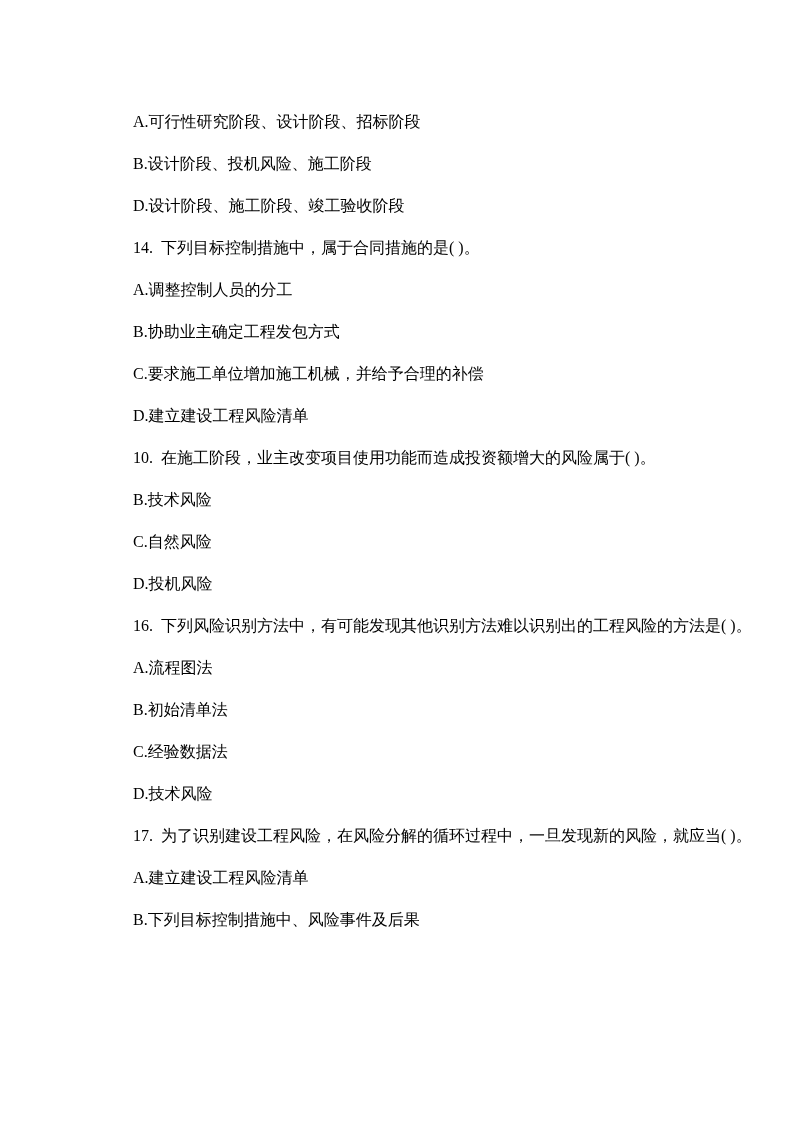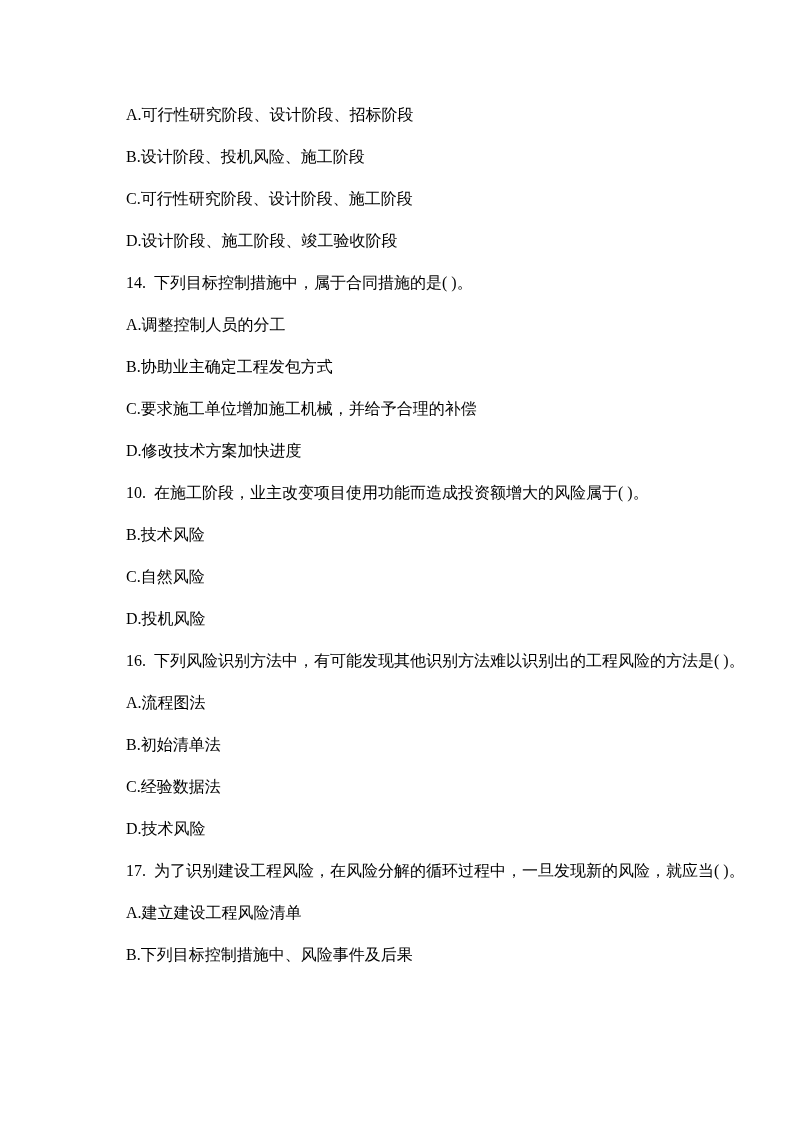--- a/index.html
+++ b/index.html
@@ -22,42 +22,41 @@
   .line {
     margin: 0 0 26px 0;
     font-family: "Liberation Serif", "DejaVu Serif", serif;
     font-size: 16px;
     line-height: 16px;
     color: #000000;
     white-space: pre;
     letter-spacing: 0;
   }
   .question-block {
-    margin: 9px;
+    margin: 16px;
     padding: 0;
   }
 </style>
 </head>
 <body>
 
 <main class="page">
 
   <section class="question-block">
     <p class="line">A.可行性研究阶段、设计阶段、招标阶段</p>
     <p class="line">B.设计阶段、投机风险、施工阶段</p>
-    <p class="line">C.可行性研究阶段、设计阶段、施工阶段</p>
     <p class="line">D.设计阶段、施工阶段、竣工验收阶段</p>
   </section>
 
   <section class="question-block">
     <p class="line">14.  下列目标控制措施中，属于合同措施的是( )。</p>
     <p class="line">A.调整控制人员的分工</p>
     <p class="line">B.协助业主确定工程发包方式</p>
     <p class="line">C.要求施工单位增加施工机械，并给予合理的补偿</p>
-    <p class="line">D.修改技术方案加快进度</p>
+    <p class="line">D.建立建设工程风险清单</p>
   </section>
 
   <section class="question-block">
     <p class="line">10.  在施工阶段，业主改变项目使用功能而造成投资额增大的风险属于( )。</p>
     <p class="line">B.技术风险</p>
     <p class="line">C.自然风险</p>
     <p class="line">D.投机风险</p>
   </section>
 
   <section class="question-block">

